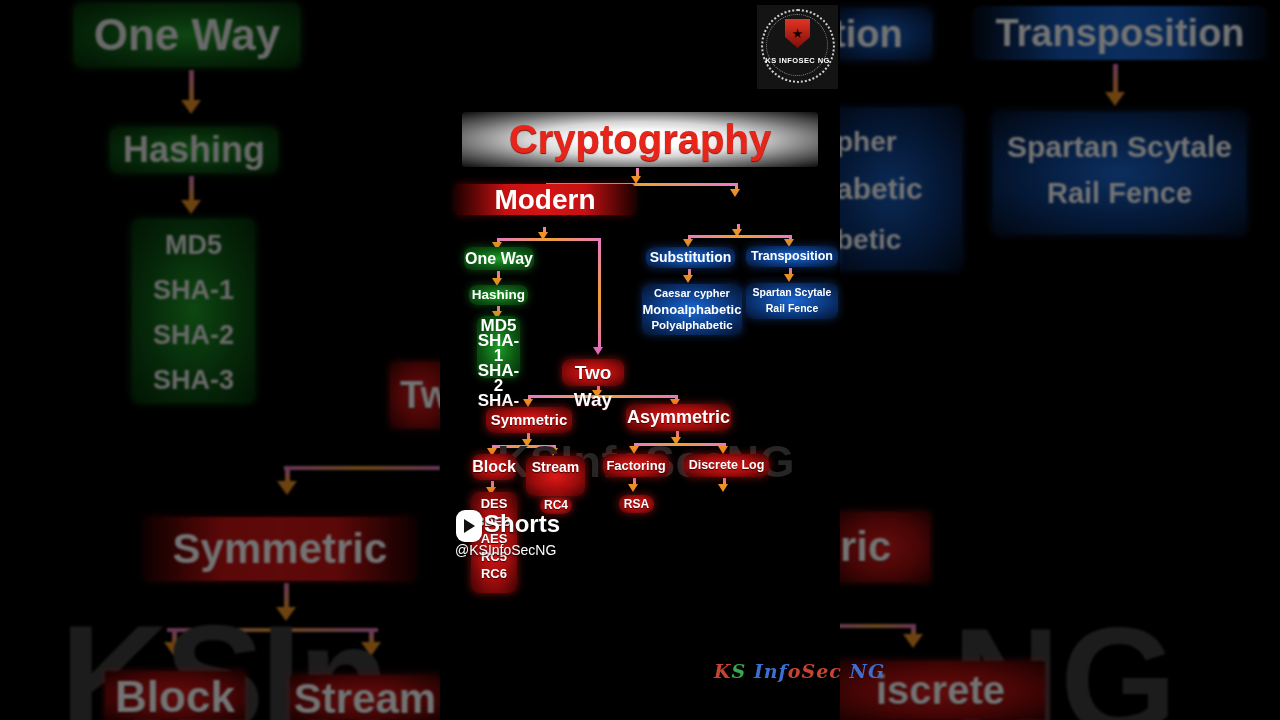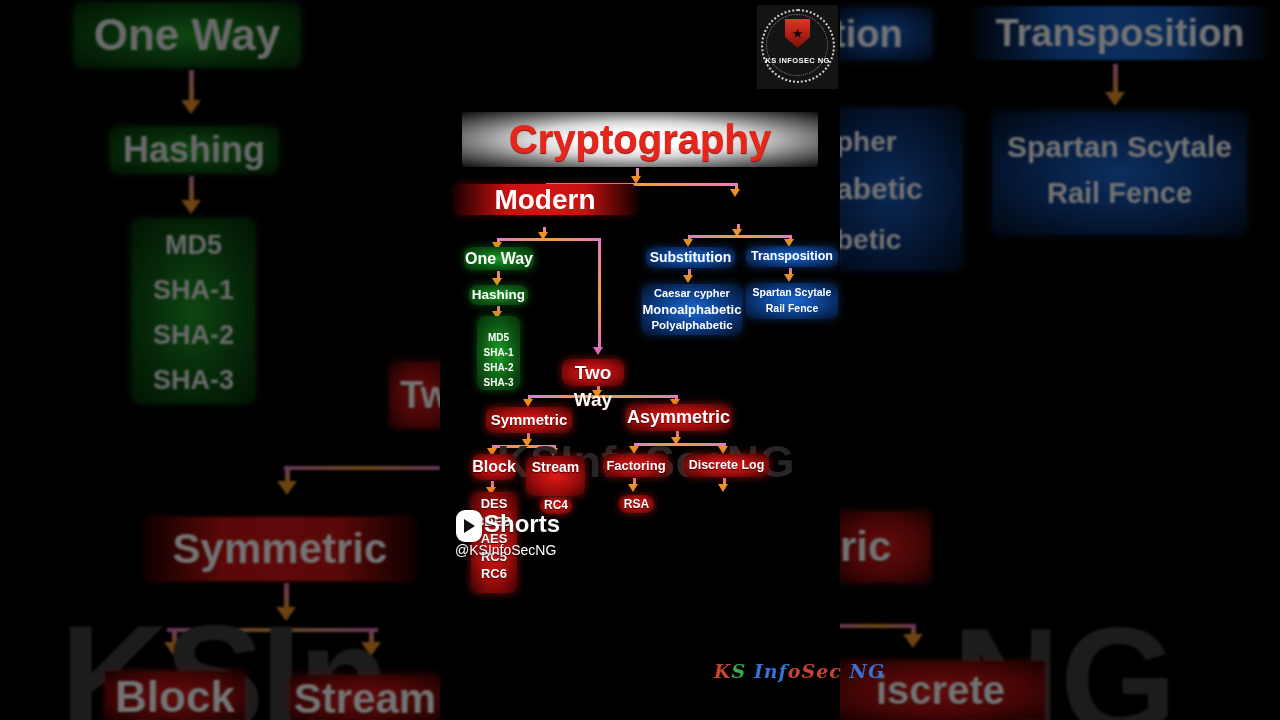--- a/index.html
+++ b/index.html
@@ -145,21 +145,21 @@
     <div class="ah sm" style="left:52px;top:242px;"></div>
     <div class="vs pk" style="left:158px;top:240px;height:108px;"></div>
     <div class="ah sm pink" style="left:153px;top:347px;"></div>
 
     <div class="nd green" style="left:24px;top:247px;width:70px;height:23px;font-size:16px;line-height:23px;">One Way</div>
     <div class="vs" style="left:57px;top:271px;height:8px;"></div>
     <div class="ah sm" style="left:52px;top:278px;"></div>
     <div class="nd green" style="left:29px;top:285px;width:59px;height:20px;font-size:13.5px;line-height:20px;">Hashing</div>
     <div class="vs" style="left:57px;top:306px;height:6px;"></div>
     <div class="ah sm" style="left:52px;top:311px;"></div>
-    <div class="nd green" style="left:37px;top:316px;width:43px;height:60px;font-size:10px;line-height:15px;padding-top:14px;">
+    <div class="nd green" style="left:37px;top:316px;width:43px;height:60px;font-size:17px;line-height:15px;padding-top:2px;">
       <div>MD5</div>
       <div>SHA-1</div>
       <div>SHA-2</div>
       <div>SHA-3</div>
     </div>
 
     <div class="vs" style="left:297px;top:224px;height:6px;"></div>
     <div class="ah sm" style="left:292px;top:229px;"></div>
     <div class="hb" style="left:248px;top:235px;width:104px;"></div>
     <div class="vs" style="left:248px;top:237px;height:3px;"></div>

